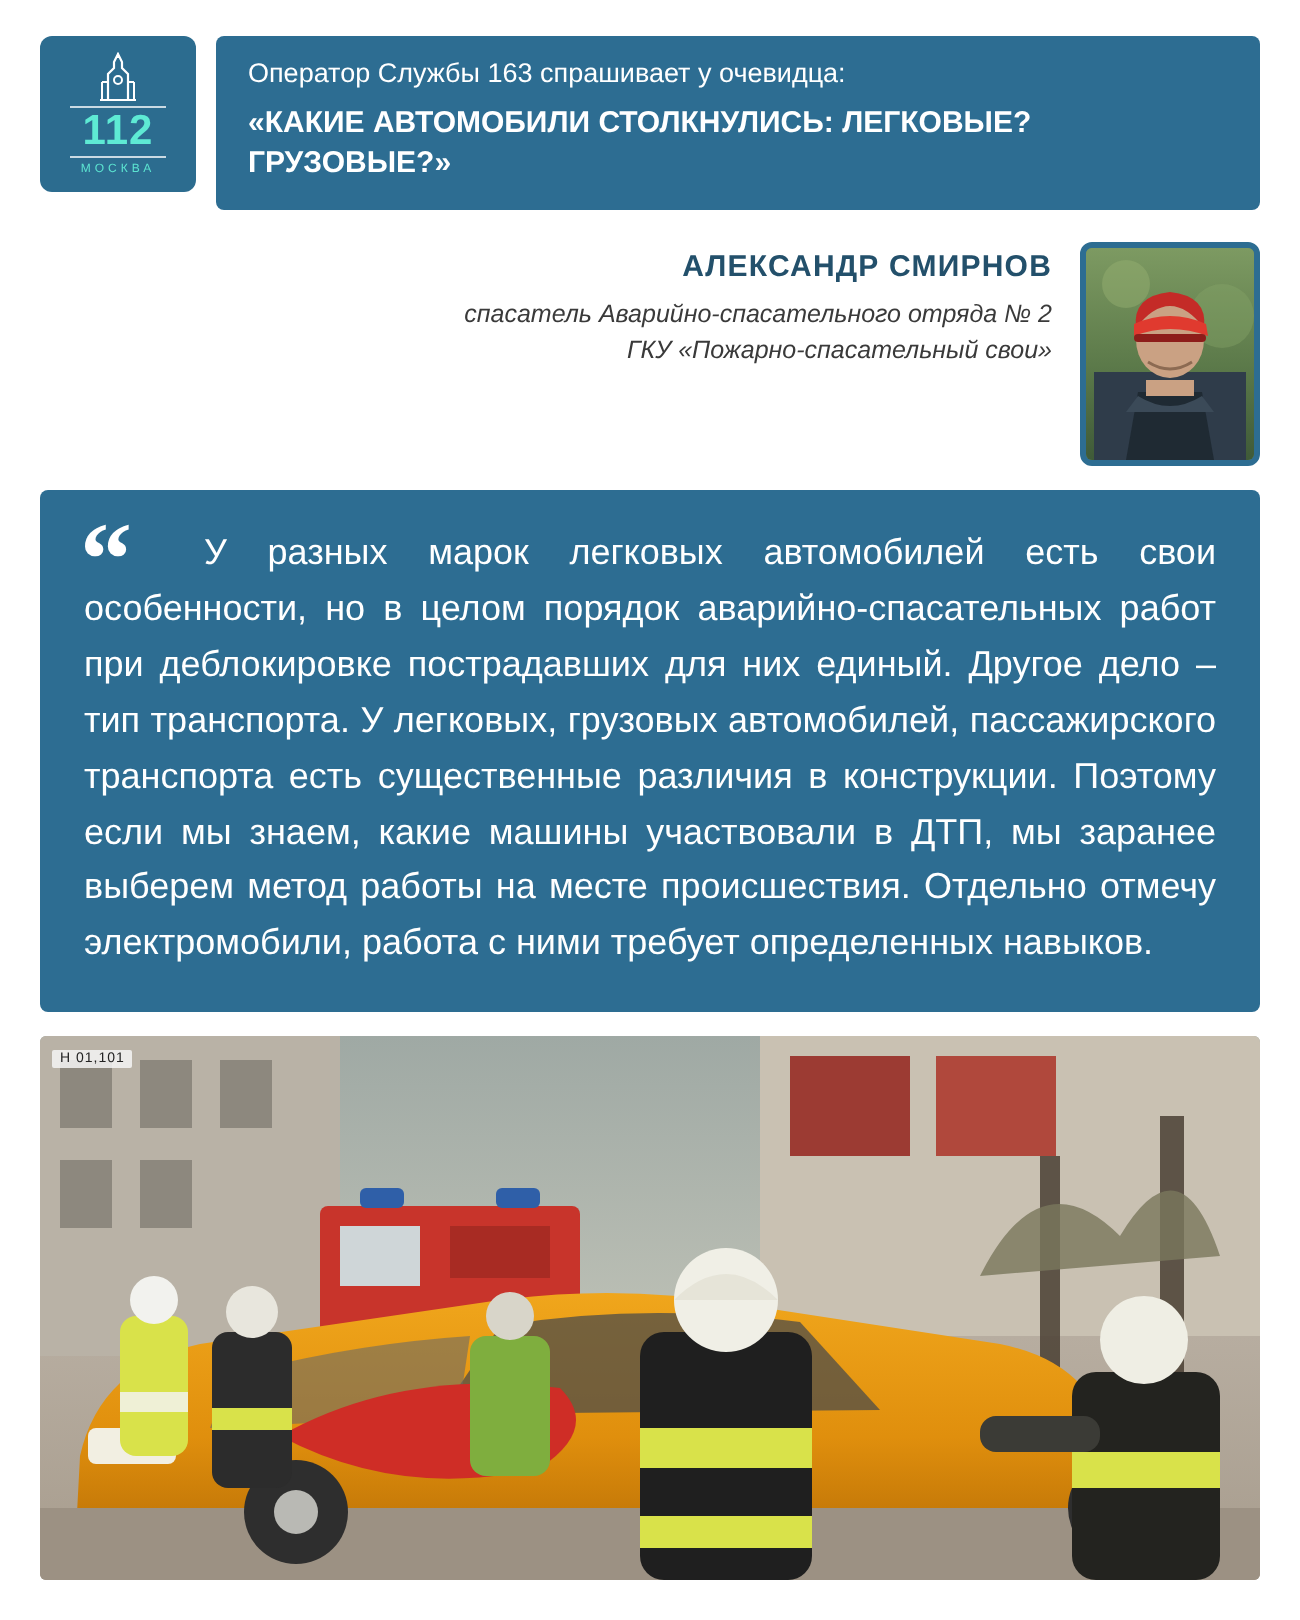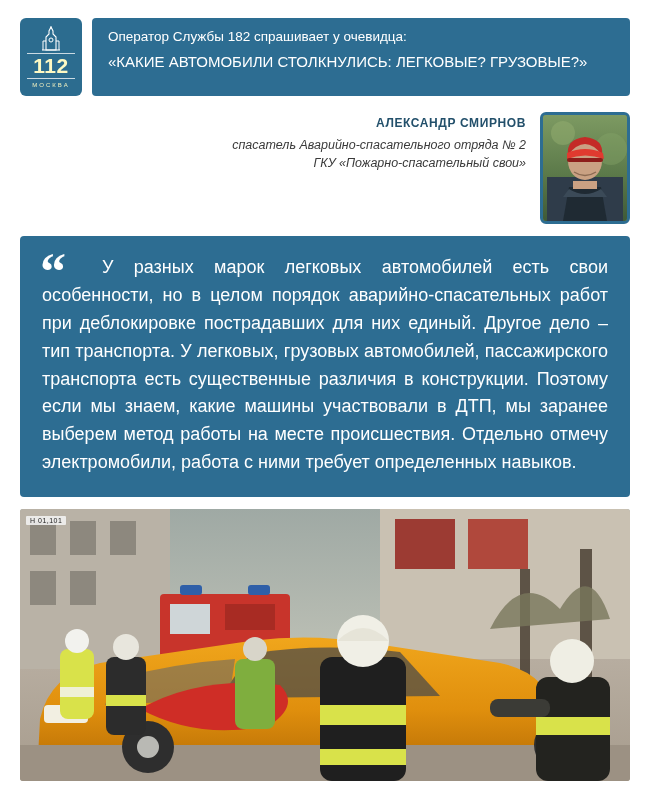--- a/index.html
+++ b/index.html
@@ -22,25 +22,25 @@
     padding: 18px 20px 14px 20px;
   }
 
   
   .header {
     display: flex;
     align-items: flex-start;
     gap: 10px;
   }
   .logo {
-    width: 62px;
+    width: 78px;
     height: 78px;
     border-radius: 6px;
     background: #2c6c8f;
-    color: #fef9c3;
+    color: #5eead4;
     display: flex;
     flex-direction: column;
     align-items: center;
     justify-content: center;
     flex: 0 0 auto;
     position: relative;
   }
   .logo .tower {
     width: 100%;
     display: flex;
@@ -73,40 +73,40 @@
     min-height: 78px;
   }
   .question-intro {
     font-size: 13.5px;
     line-height: 1.3;
     margin-bottom: 6px;
     font-weight: normal;
   }
   .question-main {
     font-size: 15px;
-    font-weight: normal;
+    font-weight: bold;
     line-height: 1.35;
     text-transform: uppercase;
   }
 
   
   .person {
     display: flex;
     align-items: flex-start;
     margin-top: 16px;
     gap: 12px;
   }
   .person-info {
     flex: 1 1 auto;
     text-align: right;
     padding-top: 4px;
     padding-right: 2px;
   }
   .person-name {
-    font-size: 12px;
+    font-size: 15px;
     font-weight: bold;
     color: #23506b;
     letter-spacing: .6px;
     margin-bottom: 6px;
   }
   .person-role {
     font-size: 12.5px;
     color: #3a3a3a;
     line-height: 1.45;
     font-style: italic;
@@ -201,21 +201,21 @@
           <path d="M7 15 L10 15 M20 15 L23 15" stroke="#ffffff" stroke-width="1"></path>
           <path d="M7 15 L7 24 M23 15 L23 24" stroke="#ffffff" stroke-width="1"></path>
           <circle cx="15" cy="14" r="2" fill="none" stroke="#ffffff" stroke-width="1"></circle>
         </svg>
       </span>
       <span class="num">112</span>
       <span class="city">МОСКВА</span>
     </div>
 
     <div class="header-text">
-      <div class="question-intro">Оператор Службы 182 спрашивает у очевидца:</div>
+      <div class="question-intro">Оператор Службы 163 спрашивает у очевидца:</div>
       <div class="question-main">«КАКИЕ АВТОМОБИЛИ СТОЛКНУЛИСЬ: ЛЕГКОВЫЕ? ГРУЗОВЫЕ?»</div>
     </div>
   </div>
 
   <div class="person">
     <div class="person-info">
       <div class="person-name">АЛЕКСАНДР СМИРНОВ</div>
       <div class="person-role">спасатель Аварийно-спасательного отряда № 2</div>
       <div class="person-role">ГКУ «Пожарно-спасательный свои»</div>
     </div>

